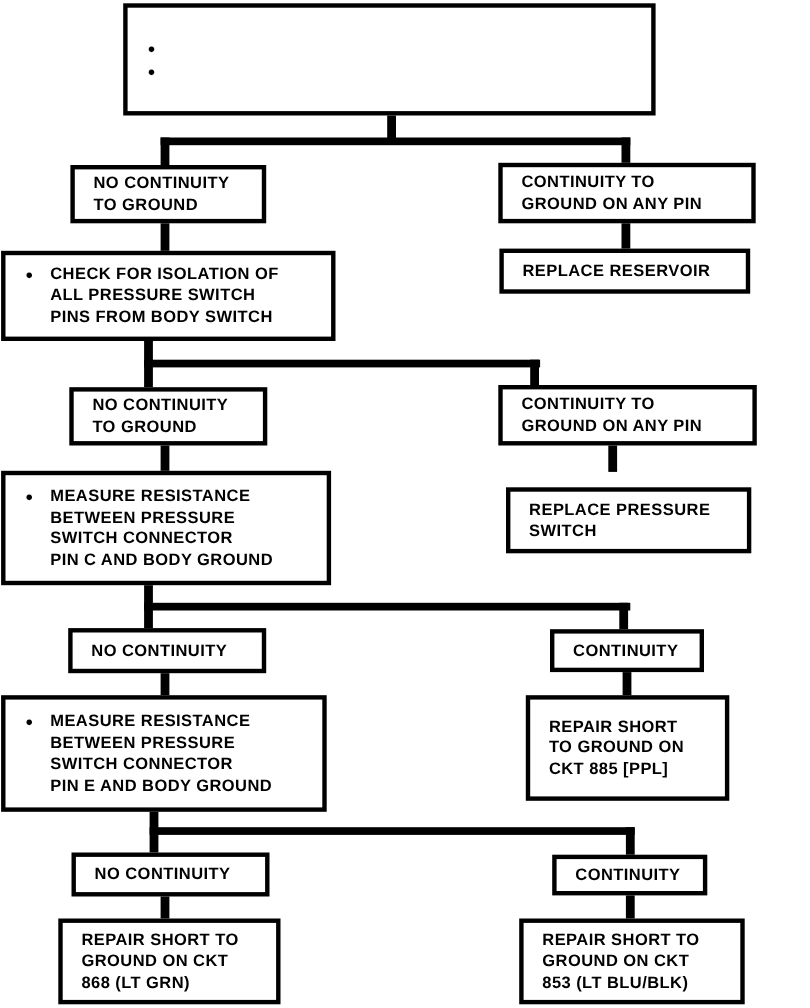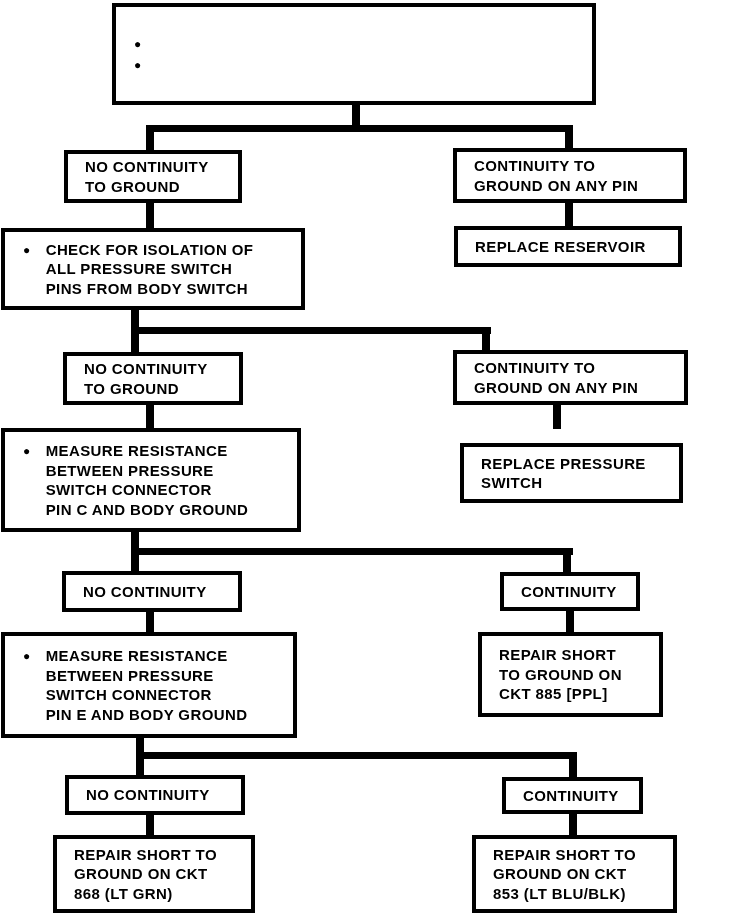--- a/index.html
+++ b/index.html
@@ -133,21 +133,21 @@
   </div>
 
   <div class="box center" style="left:62px;top:571px;width:180px;height:41px;">
     <span class="txt">NO CONTINUITY</span>
   </div>
 
   <div class="box center" style="left:500px;top:572px;width:140px;height:39px;">
     <span class="txt">CONTINUITY</span>
   </div>
 
-  <div class="box center" style="left:478px;top:632px;width:185px;height:85px;align-items:center;">
+  <div class="box center" style="left:478px;top:632px;width:185px;height:96px;align-items:center;">
     <span class="txt">REPAIR SHORT
 TO GROUND ON
 CKT 885 [PPL]</span>
   </div>
 
   <div class="box bullets" style="left:1px;top:632px;width:296px;height:106px;">
     <div class="brow">
       <span class="bullet">●</span>
       <span class="txt">MEASURE RESISTANCE
 BETWEEN PRESSURE

